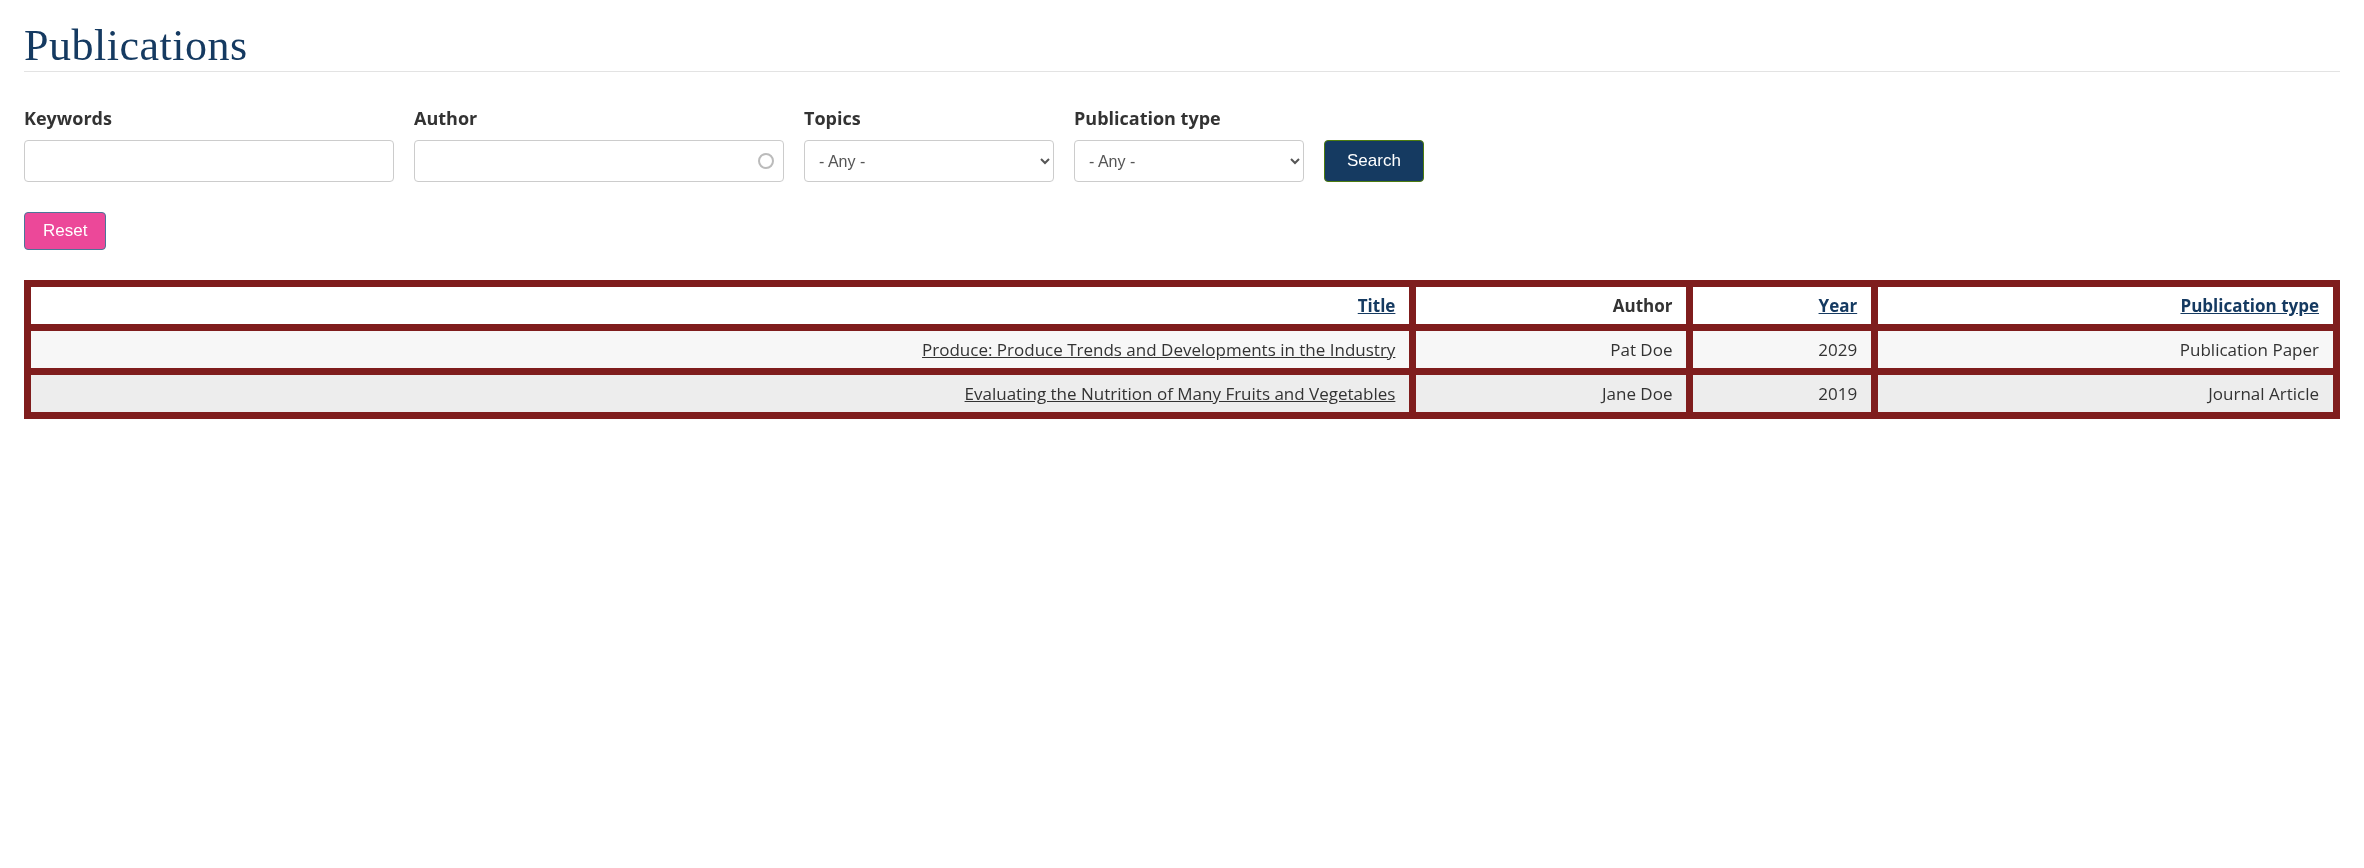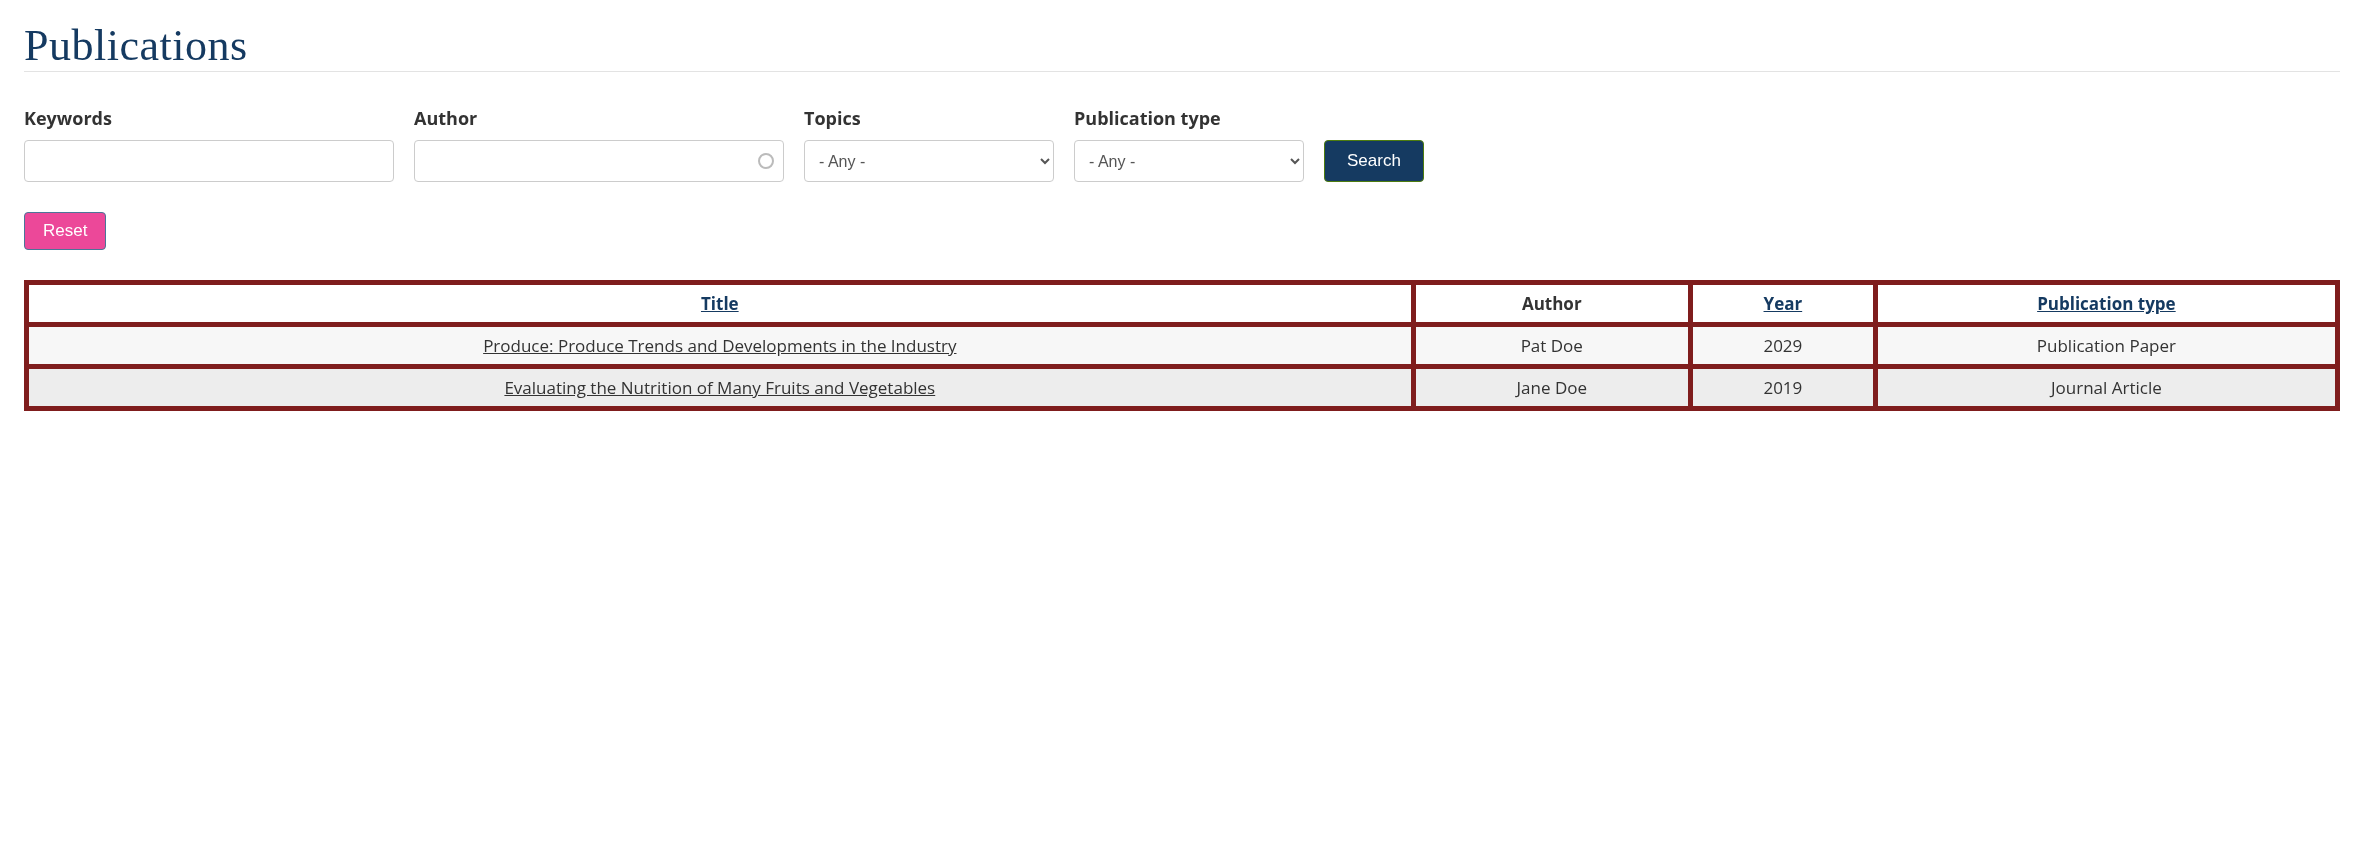--- a/index.html
+++ b/index.html
@@ -89,23 +89,23 @@
     cursor: pointer;
     margin-bottom: 30px;
   }
   table.results {
     width: 100%;
     border-collapse: collapse;
     font-size: 17px;
   }
   table.results th,
   table.results td {
-    text-align: center;
+    text-align: right;
     padding: 7px 14px;
-    border: 5px solid #7f1d1d;
+    border: 7px solid #7f1d1d;
   }
   table.results thead th {
     background: #fff;
     font-weight: 700;
     color: #333;
   }
   table.results thead th a {
     color: #153a61;
     text-decoration: underline;
     cursor: pointer;

